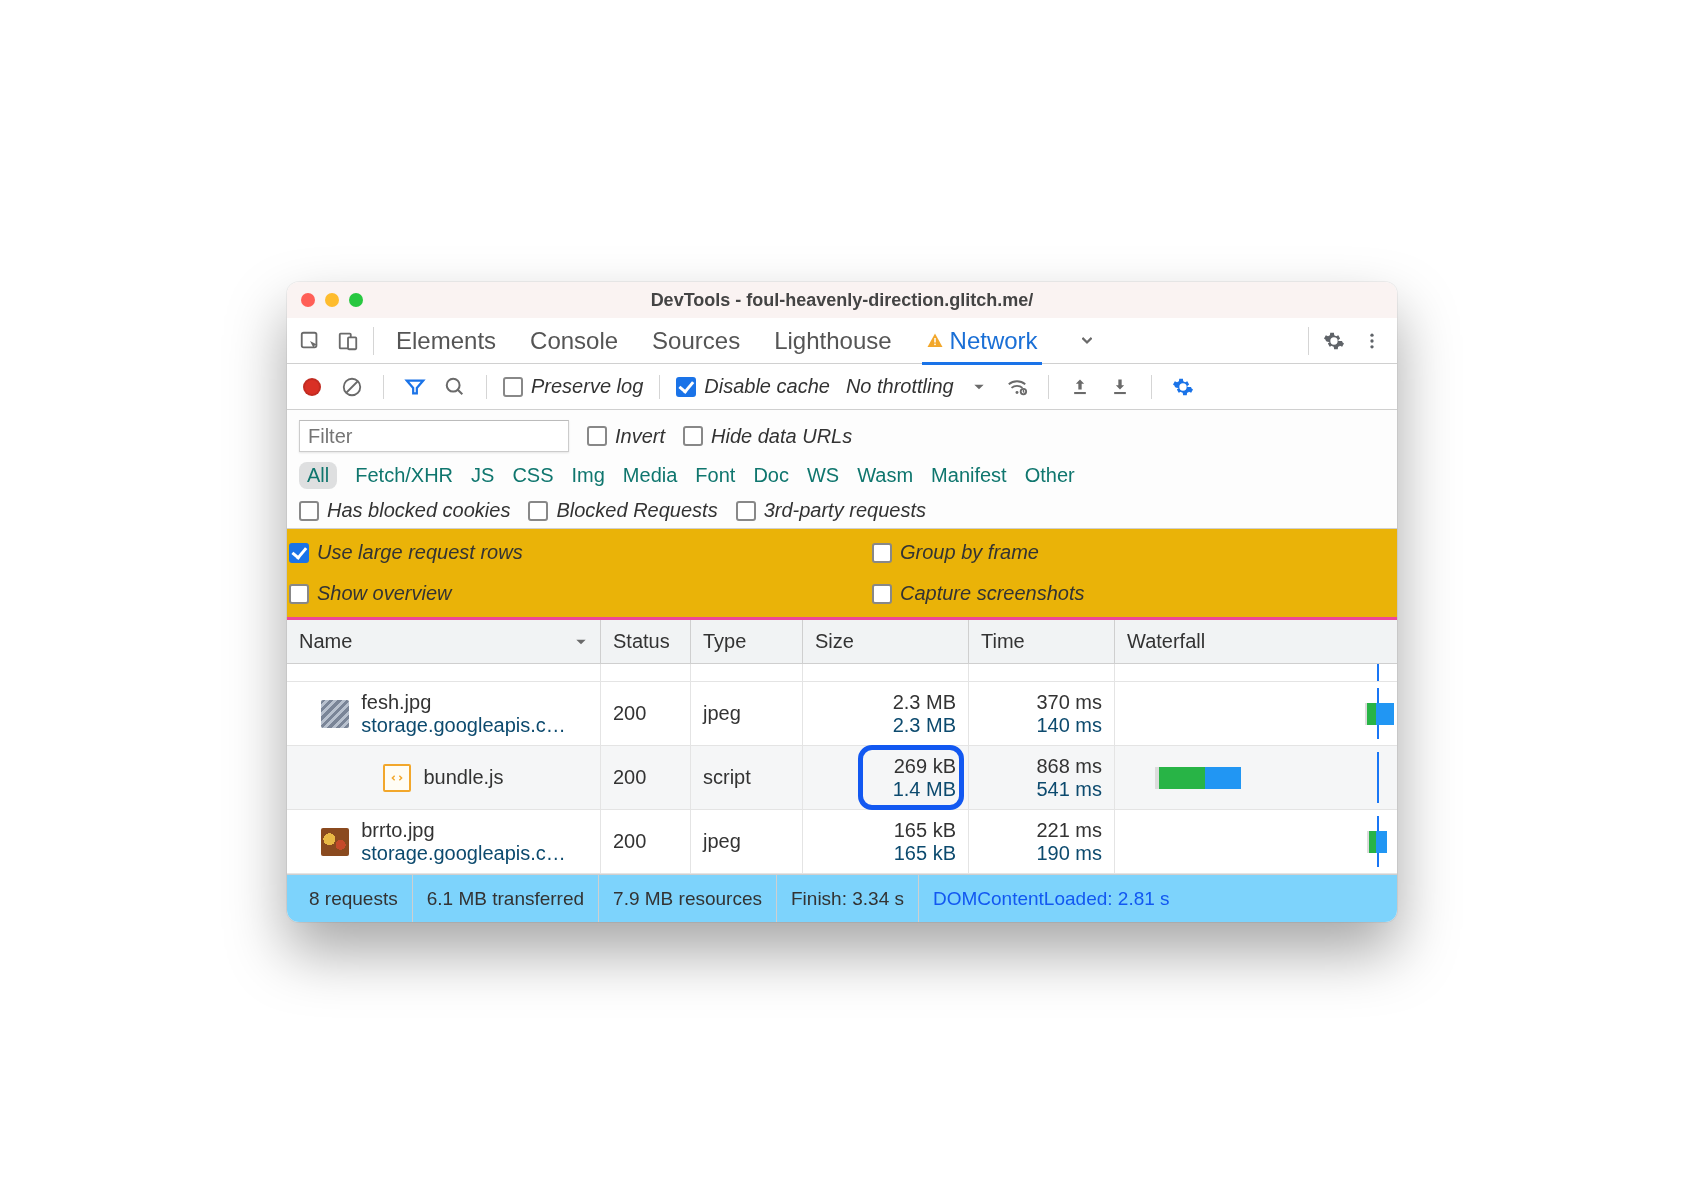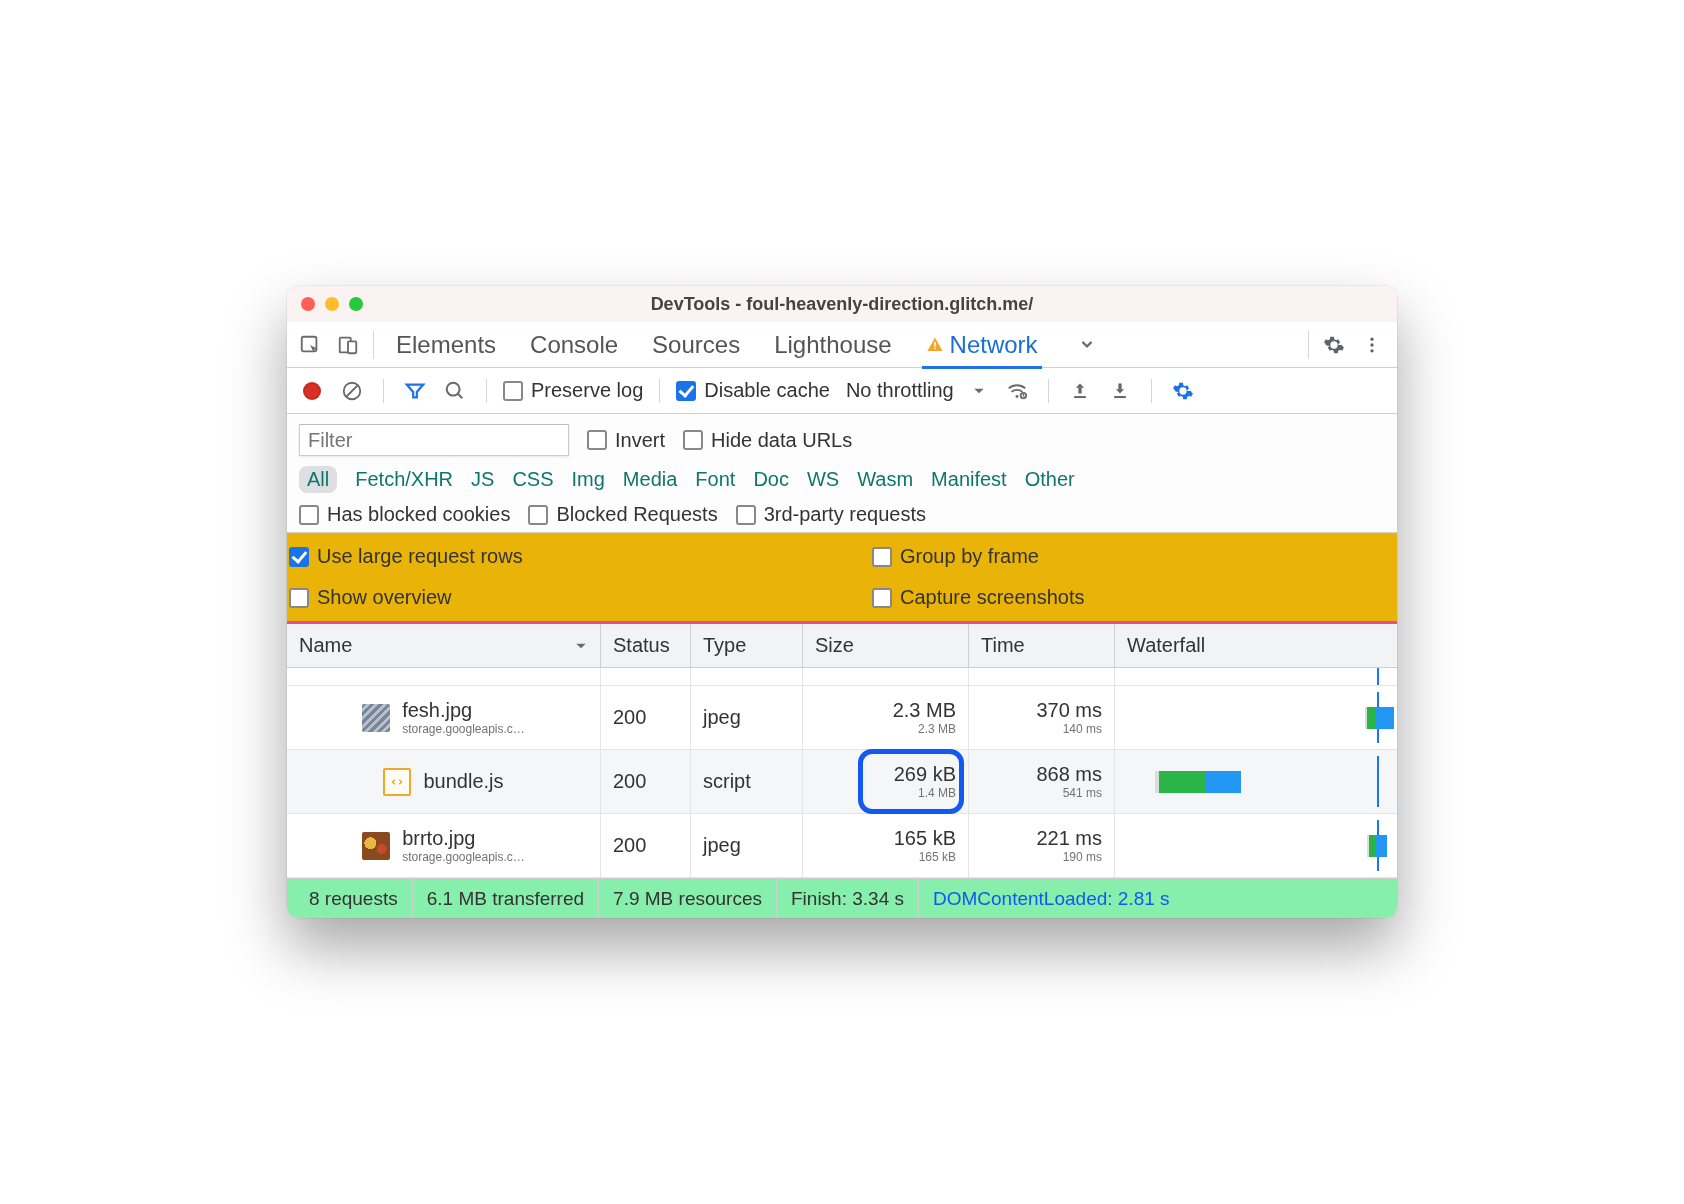--- a/index.html
+++ b/index.html
@@ -77,21 +77,21 @@
     border-bottom: 1px solid #d0d0d0;
     color: #5f6368;
   }
   .tbtn { width: 30px; height: 30px; display:flex; align-items:center; justify-content:center; }
   .rec { width: 18px; height: 18px; background: #d93025; border-radius: 50%; border: 2px solid rgba(0,0,0,0.1); }
   .checkbox {
     width: 20px; height: 20px; border: 2px solid #888; border-radius: 3px; display: inline-flex; align-items:center; justify-content:center; background:#fff; flex:0 0 auto;
   }
   .checkbox.checked { background:#1a73e8; border-color:#1a73e8; }
   .checkbox.checked::after { content:""; width:6px; height:11px; border:solid #fff; border-width:0 3px 3px 0; transform: rotate(40deg) translate(-1px,-1px); }
-  .lblrow { display:flex; align-items:center; gap:8px; font-size:20px; color:#333; }
+  .lblrow { display:flex; align-items:center; gap:8px; font-size:20px; color:#333;font-style:italic; }
   .select { color:#333; }
   .caret-down { margin-left: 10px; }
   .toolbar .sep { width:1px; height:24px; background:#d5d5d5; margin:0 6px; }
   .gear-blue { color:#1a73e8; }
   
   .filterarea { padding: 10px 12px 6px 12px; display:flex; flex-direction:column; gap:10px; border-bottom:1px solid #d0d0d0; background:#fdfdfd; }
   .frow { display:flex; align-items:center; gap:18px; flex-wrap: wrap; }
   .filterinput {
     width: 270px; height: 32px; background:#fff; border:1px solid #ccc;
     box-shadow: 0 1px 2px rgba(0,0,0,0.1); padding: 2px 8px; font-size:20px;
@@ -123,39 +123,39 @@
   .sort-caret { margin-left:auto; color:#666; }
   .tbody { position: relative; }
   .cutrow { display:flex; height:18px; border-bottom:1px solid #e4e4e4; }
   .cutrow .td { border-right:1px solid #e4e4e4; overflow:hidden; color:#a6a7a9; font-size:16px; text-align:right; padding: 0 12px; display:flex; align-items:flex-end; justify-content:flex-end; }
   .tr { display:flex; height:64px; border-bottom:1px solid #e4e4e4; }
   .tr.even { background:#fff; }
   .tr.odd { background:#f5f6f7; }
   .td { border-right:1px solid #e4e4e4; padding: 6px 12px; display:flex; flex-direction:column; justify-content:center; font-size:20px; color:#333; }
   .td:last-child { border-right:none; position: relative; }
   .td.right { text-align:right; align-items:flex-end; }
-  .sub { color:#737373; font-size:12px; }
+  .sub { color:#0c4a6e; font-size:20px; }
   .namecell { flex-direction:row; align-items:center; gap:12px; }
   .namecell .texts { display:flex; flex-direction:column; }
   .favicon { width:28px; height:28px; flex:0 0 auto; border-radius:2px; }
   .fav-fish { background: repeating-linear-gradient(135deg,#7a8597,#7a8597 3px,#b8c1ce 3px,#b8c1ce 6px); }
   .fav-pizza { background: radial-gradient(circle at 30% 40%, #e8b845 0 6px, transparent 6px), radial-gradient(circle at 70% 60%, #c54a2a 0 5px, transparent 5px), #8a4a1f; }
   .fav-js { border:2px solid #f2a72b; background:#fffdf5; position:relative; display:flex; align-items:center; justify-content:center; }
   .fav-js svg { width:16px; height:14px; }
   .highlight-box { position:absolute; border:5px solid #1258f1; border-radius:14px; pointer-events:none; }
   
   .wf { position: relative; height: 100%; }
   .wf .bar { position:absolute; top:50%; height:22px; transform:translateY(-50%); display:flex; }
   .wf .seg-wait { background:#dcdcdc; width:4px; }
   .wf .seg-g { background:#28b446; }
   .wf .seg-b { background:#2196f3; }
   .wf-guide { position:absolute; top:0; bottom:0; width:2px; background:#1976f5; right:6px; }
   
   .statusbar {
-    display:flex; align-items:center; height:40px; background:#86efac;
+    display:flex; align-items:center; height:48px; background:#7dd3fc;
     border-top:1px solid #cfcfcf; font-size:19px; color:#333;
     padding: 0 8px;
   }
   .statusbar .cell { padding: 0 14px; border-right:1px solid #cfcfcf; height:100%; display:flex; align-items:center; }
   .statusbar .cell:last-child { border-right:none; }
   .dcl { color:#1258f1; }
   svg { display:block; }
 </style>
 </head>
 <body>

